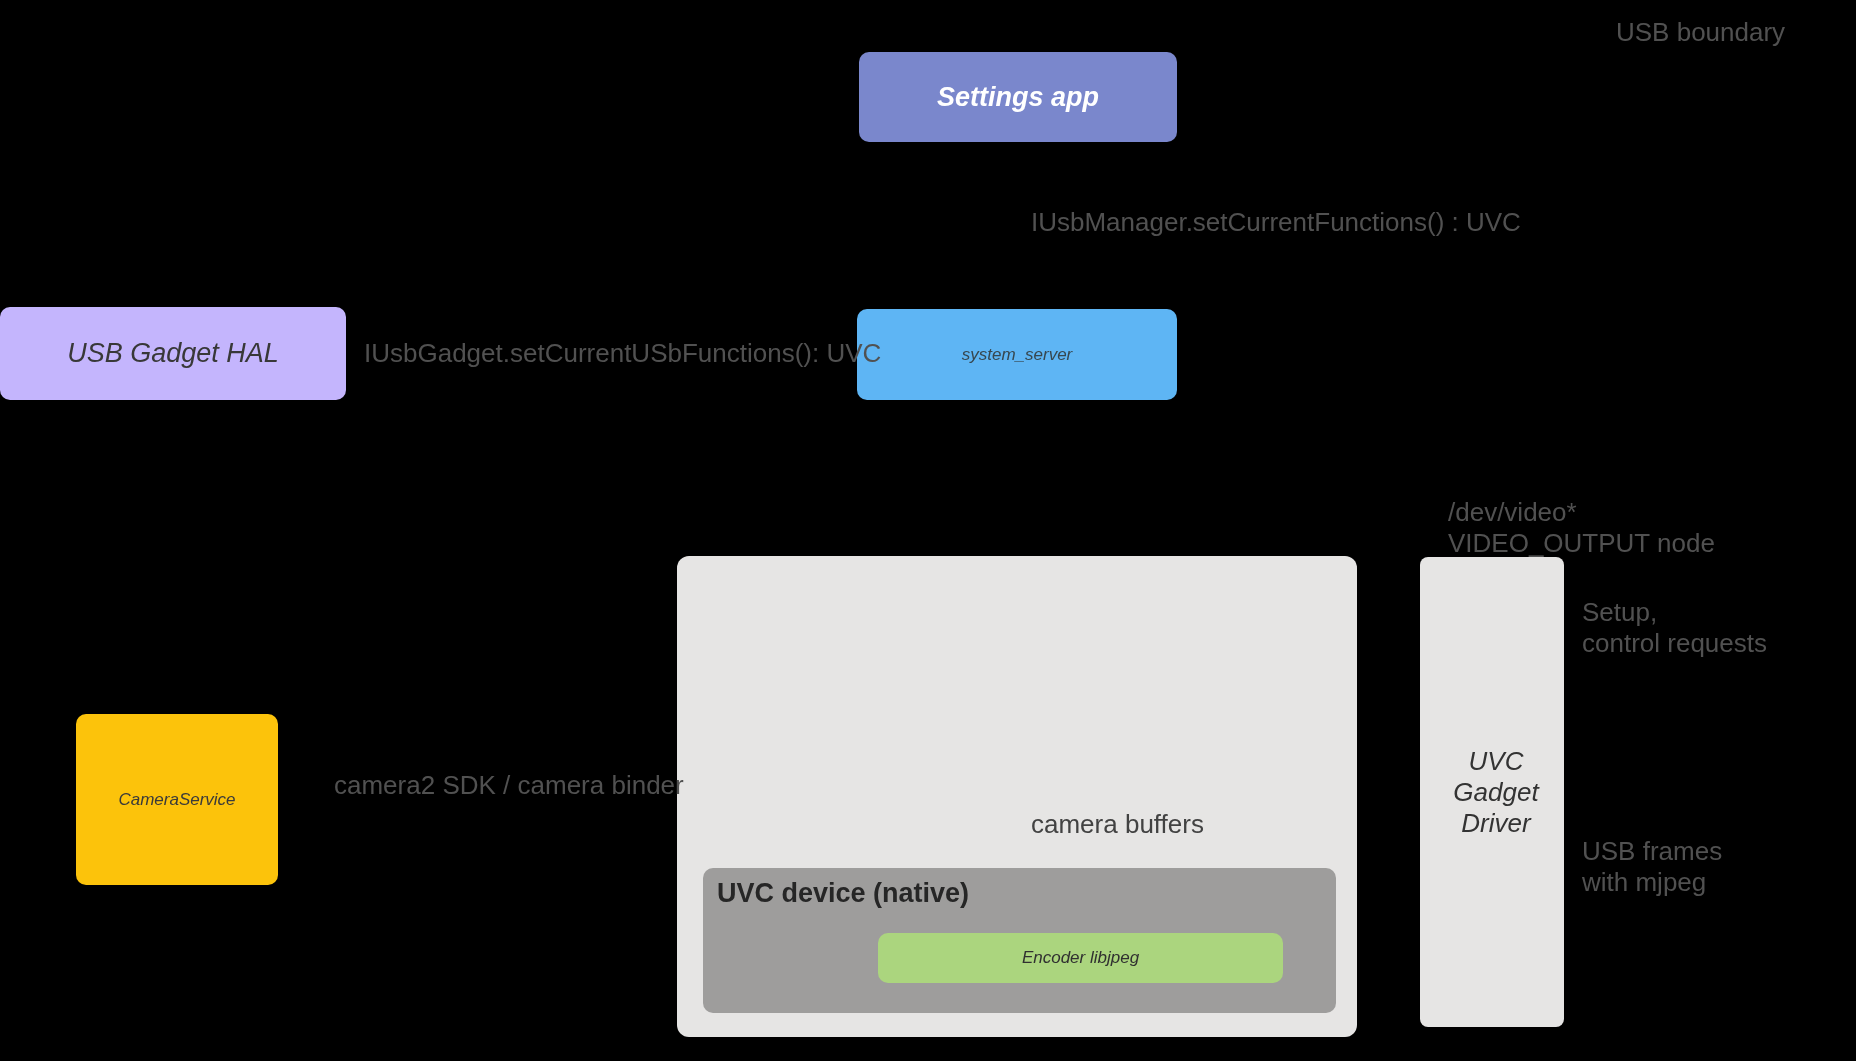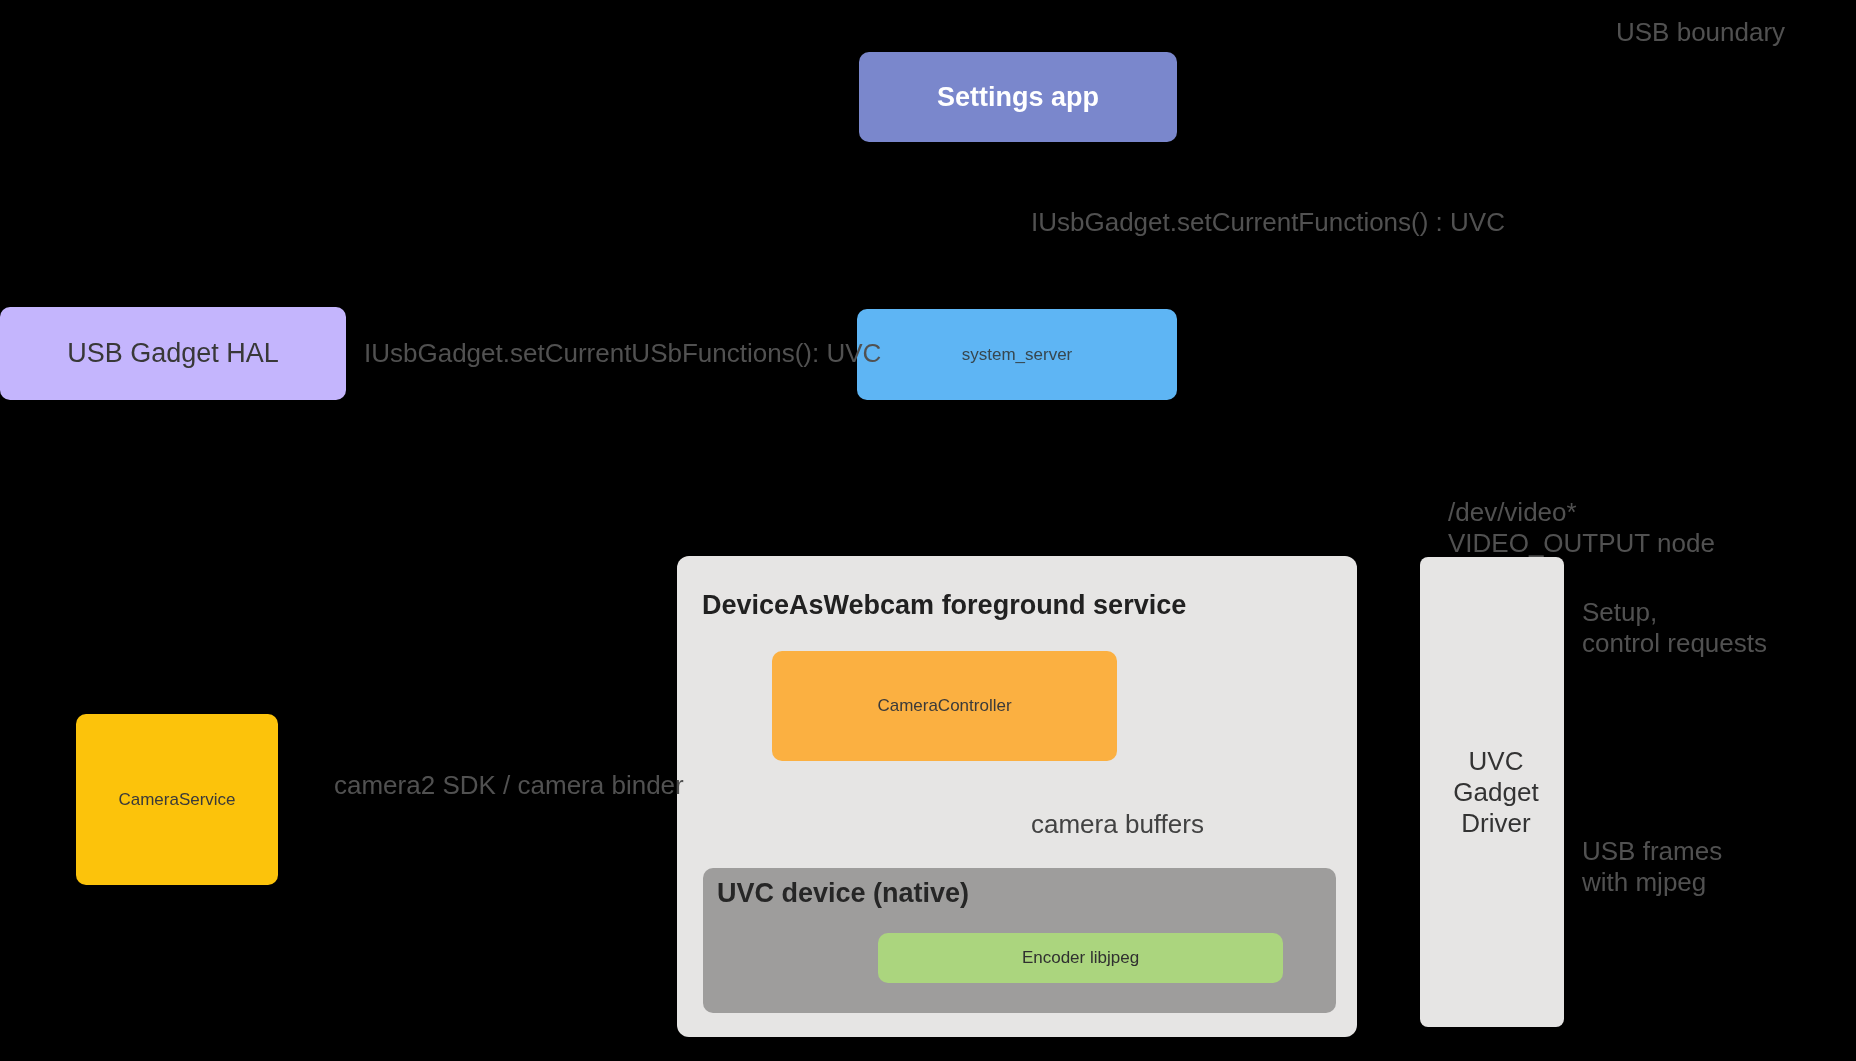--- a/index.html
+++ b/index.html
@@ -1,20 +1,20 @@
 <!DOCTYPE html>
 <html><head>
 <meta charset="utf-8">
 <style>
   html,body{margin:0;padding:0;background:#000;}
   #stage{
     position:relative;width:1856px;height:1061px;background:#000;overflow:hidden;
     font-family:"Liberation Sans", sans-serif;
   }
-  .box{position:absolute;border-radius:10px;display:flex;align-items:center;justify-content:center;text-align:center;}
+  .box{position:absolute;border-radius:10px;display:flex;align-items:center;justify-content:center;text-align:center;font-style:italic;}
   .box .bl{font-size:17px;}
   #settings-box{left:859px;top:52px;width:318px;height:90px;background:#7A87CC;}
   #settings-box .bl{color:#ffffff;font-weight:700;font-size:27px;}
   #hal-box{left:0px;top:307px;width:346px;height:93px;background:#c4b5fd;}
   #hal-box .bl{color:#383838;font-size:27px;}
   #system-box{left:857px;top:309px;width:320px;height:91px;background:#5EB5F4;}
   #system-box .bl{color:#37474F;}
   #service-container{position:absolute;left:677px;top:556px;width:680px;height:481px;background:#E6E5E4;border-radius:12px;}
   #service-title{position:absolute;left:702px;top:590px;font-weight:700;font-size:27px;color:#212121;}
   #controller-box{left:772px;top:651px;width:345px;height:110px;background:#FBB041;}
@@ -62,57 +62,53 @@
       <polygon points="1004,791 1030,791 1017,764" stroke="none"></polygon>
       <polygon points="1004,904 1030,904 1017,930" stroke="none"></polygon>
     </g>
     <g stroke="#000000" fill="#000000">
       <line x1="1418" y1="964" x2="1310" y2="964" stroke-width="4"></line>
       <polygon points="1312,951 1312,977 1287,964" stroke="none"></polygon>
     </g>
   </svg>
 
   <div id="service-container"></div>
-  <div id="service-title">DeviceAsWebcam foreground service</div>
 
   <div id="uvc-device-box"></div>
   <div id="uvc-device-title">UVC device (native)</div>
 
   <div class="box" id="settings-box">
     <span class="bl">Settings app</span>
   </div>
 
   <div class="box" id="hal-box">
     <span class="bl">USB Gadget HAL</span>
   </div>
 
   <div class="box" id="system-box">
     <span class="bl">system_server</span>
   </div>
 
-  <div class="box" id="controller-box">
-    <span class="bl">CameraController</span>
-  </div>
 
   <div class="box" id="encoder-box">
     <span class="bl">Encoder libjpeg</span>
   </div>
 
   <div class="box" id="camservice-box">
     <span class="bl">CameraService</span>
   </div>
 
   <div class="box" id="driver-box">
     <span class="dl">UVC</span>
     <span class="dl">Gadget</span>
     <span class="dl">Driver</span>
   </div>
 
   <div class="lbl" id="lbl-usb-boundary">USB boundary</div>
-  <div class="lbl" id="lbl-iusbmanager">IUsbGadget.setCurrentFunctions() : UVC</div>
+  <div class="lbl" id="lbl-iusbmanager">IUsbManager.setCurrentFunctions() : UVC</div>
   <div class="lbl" id="lbl-iusbgadget">IUsbGadget.setCurrentUSbFunctions(): UVC</div>
 
 
   <div class="lbl" id="lbl-dev-video">
     <div>/dev/video*</div>
     <div>VIDEO_OUTPUT node</div>
   </div>
 
   <div class="lbl" id="lbl-setup">
     <div>Setup,</div>

